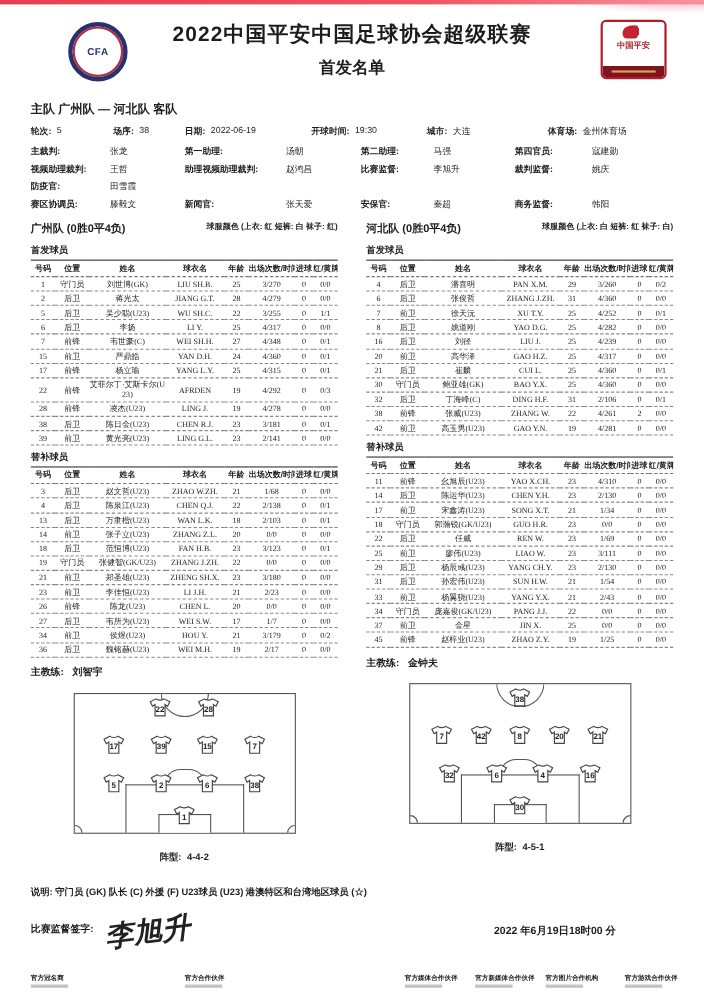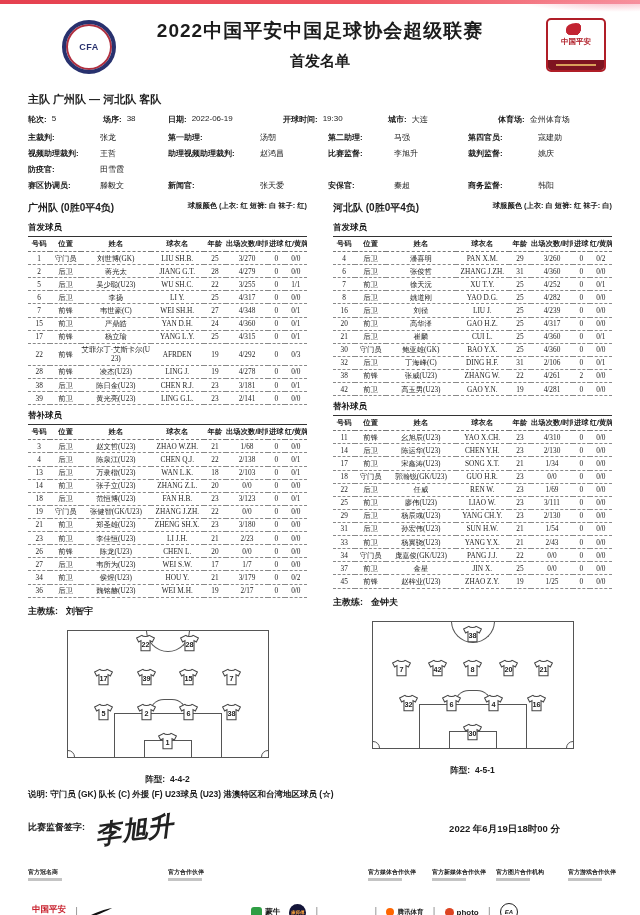--- a/index.html
+++ b/index.html
@@ -75,21 +75,21 @@
   .line{position:absolute;left:4px;right:4px;display:flex;justify-content:space-evenly;z-index:2;}
   .line.fwd{top:3px;} .line.fwd.narrow{left:44px;right:44px;}
   .line.mid{top:37px;} .line.def{top:72px;} .line.gk{top:101px;}
   .shirt svg{display:block;}
   .sp{fill:#fefefe;stroke:#444;stroke-width:1.3;}
   .snum{font:700 9px "Liberation Sans",sans-serif;text-anchor:middle;fill:#222;}
   .flabel{font-size:8.5px;font-weight:700;margin-top:16px;}
   .flabel .fval{margin-left:5px;}
 
   
-  .legend{font-size:8.5px;font-weight:800;margin-top:3px;}
+  .legend{font-size:8.5px;font-weight:800;margin-top:20px;}
   .sigrow{display:flex;align-items:flex-start;margin-top:12px;}
   .siglabel{font-size:9px;font-weight:800;padding-top:8px;}
   .signame{font-family:"Liberation Serif",serif;font-style:italic;font-size:26px;font-weight:700;
            transform:rotate(-7deg);margin-left:10px;color:#222;}
   .dt{margin-left:auto;margin-right:52px;font-size:9.5px;font-weight:800;padding-top:10px;white-space:nowrap;}
 
   .tiers{display:grid;grid-template-columns:140px 200px 64px 64px 72px 1fr;margin-top:20px;}
   .tier{font-size:6px;font-weight:800;white-space:nowrap;}
   .tier i{display:block;width:34px;height:3px;background:#c4c4c4;margin-top:1px;}
   .logos{display:flex;align-items:center;gap:9px;margin-top:10px;padding-left:4px;}

